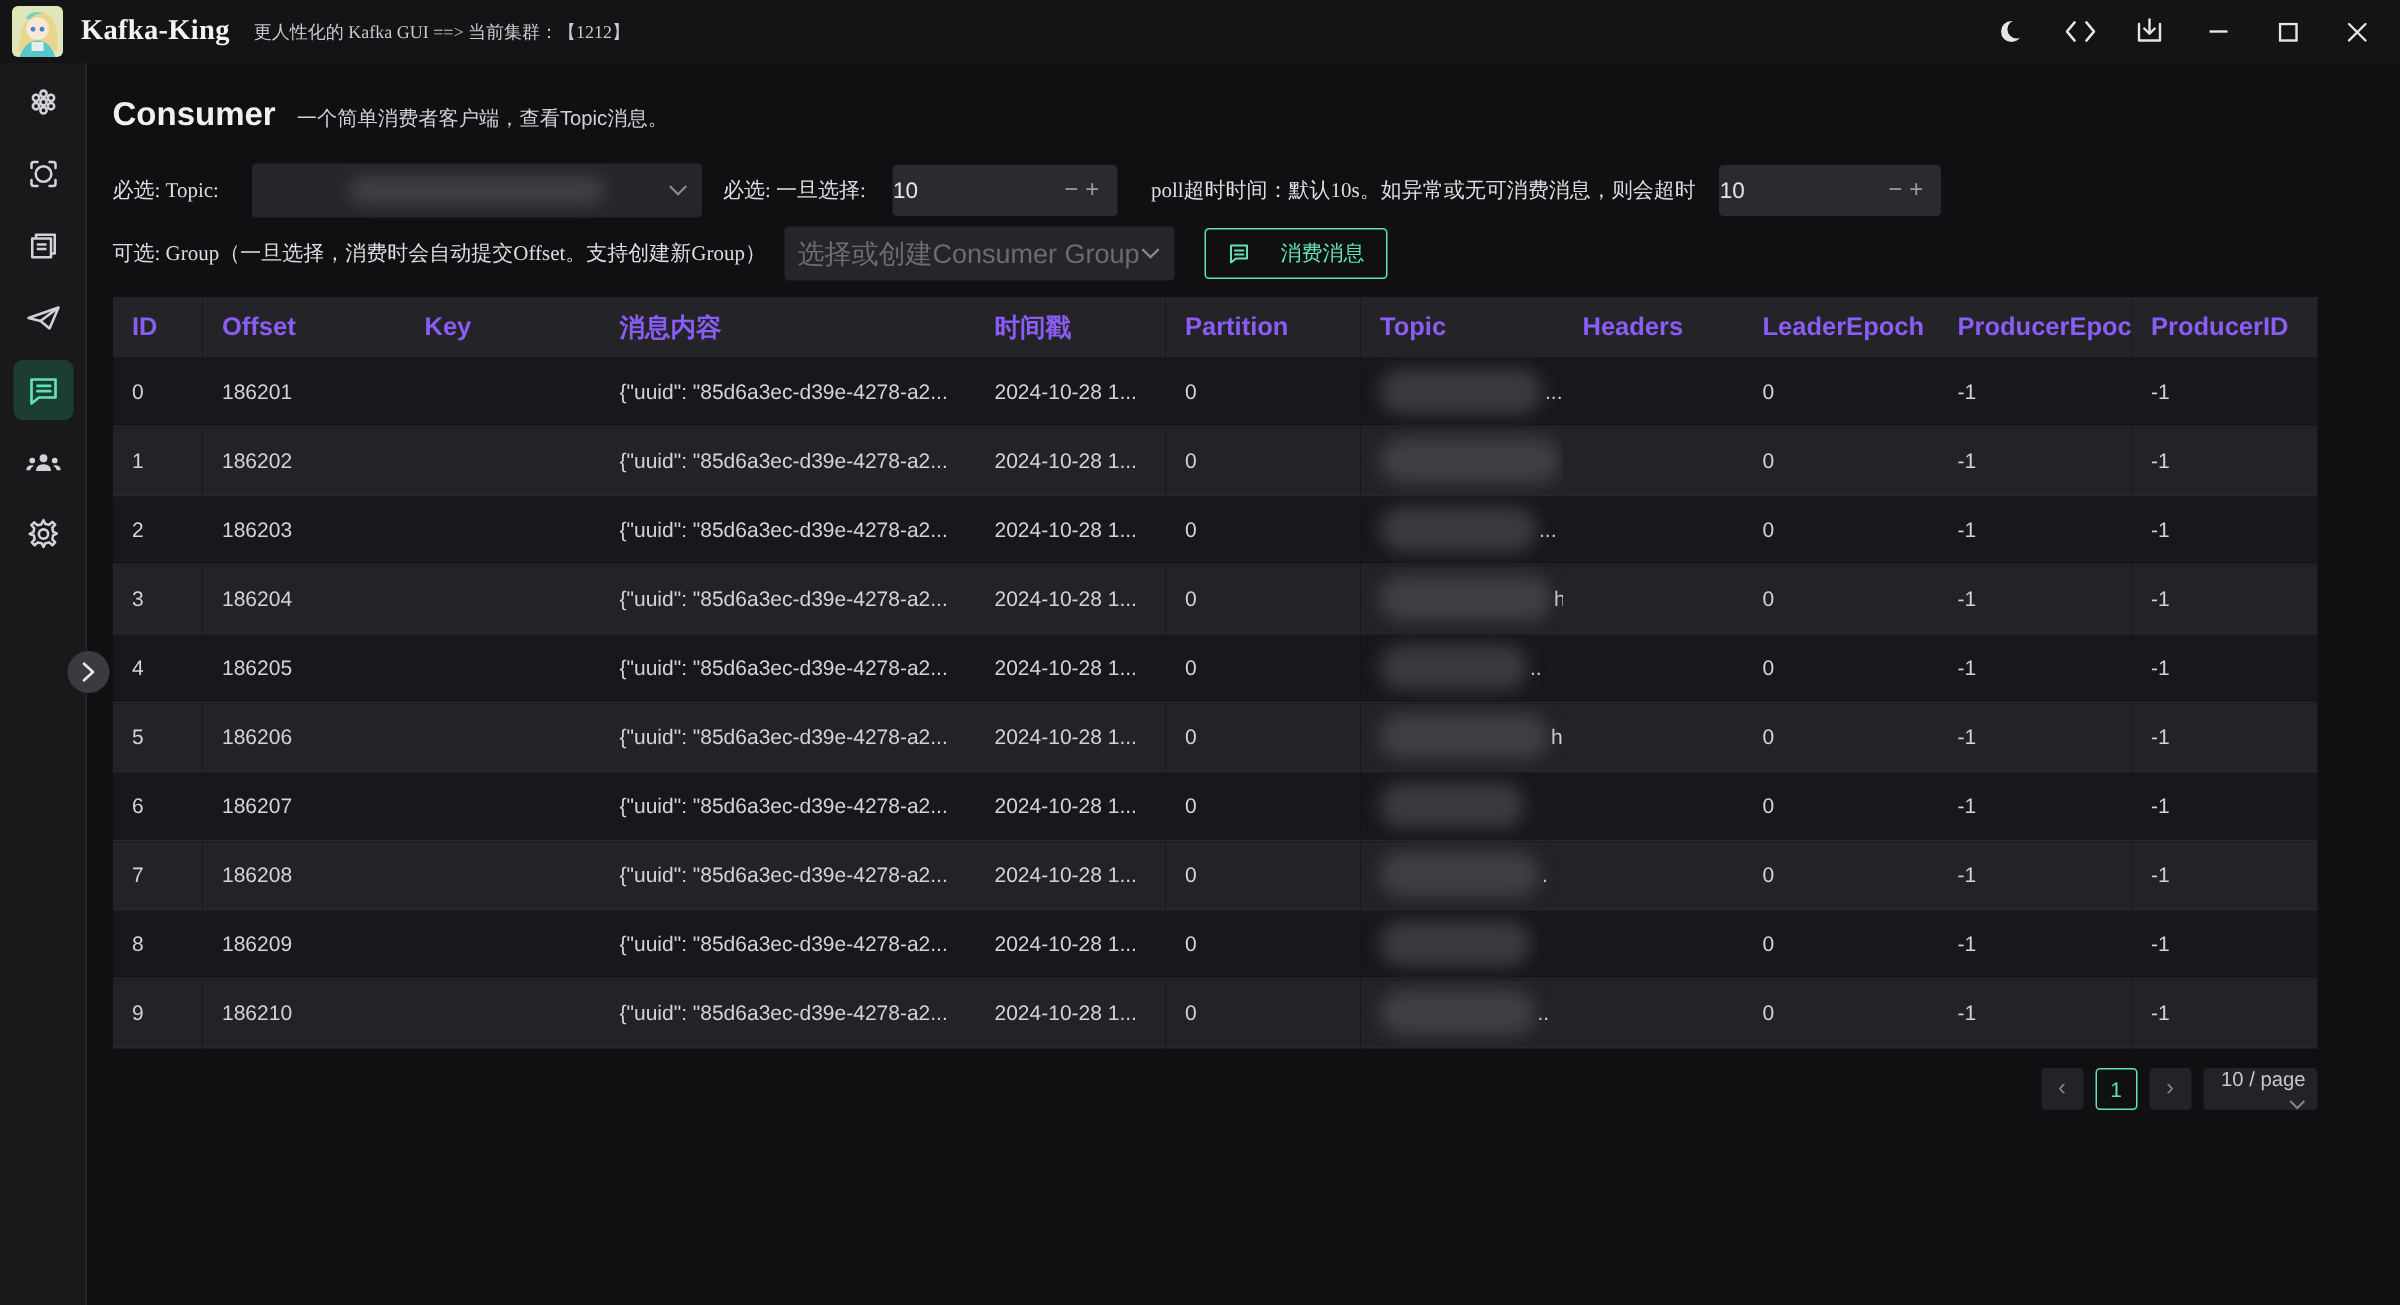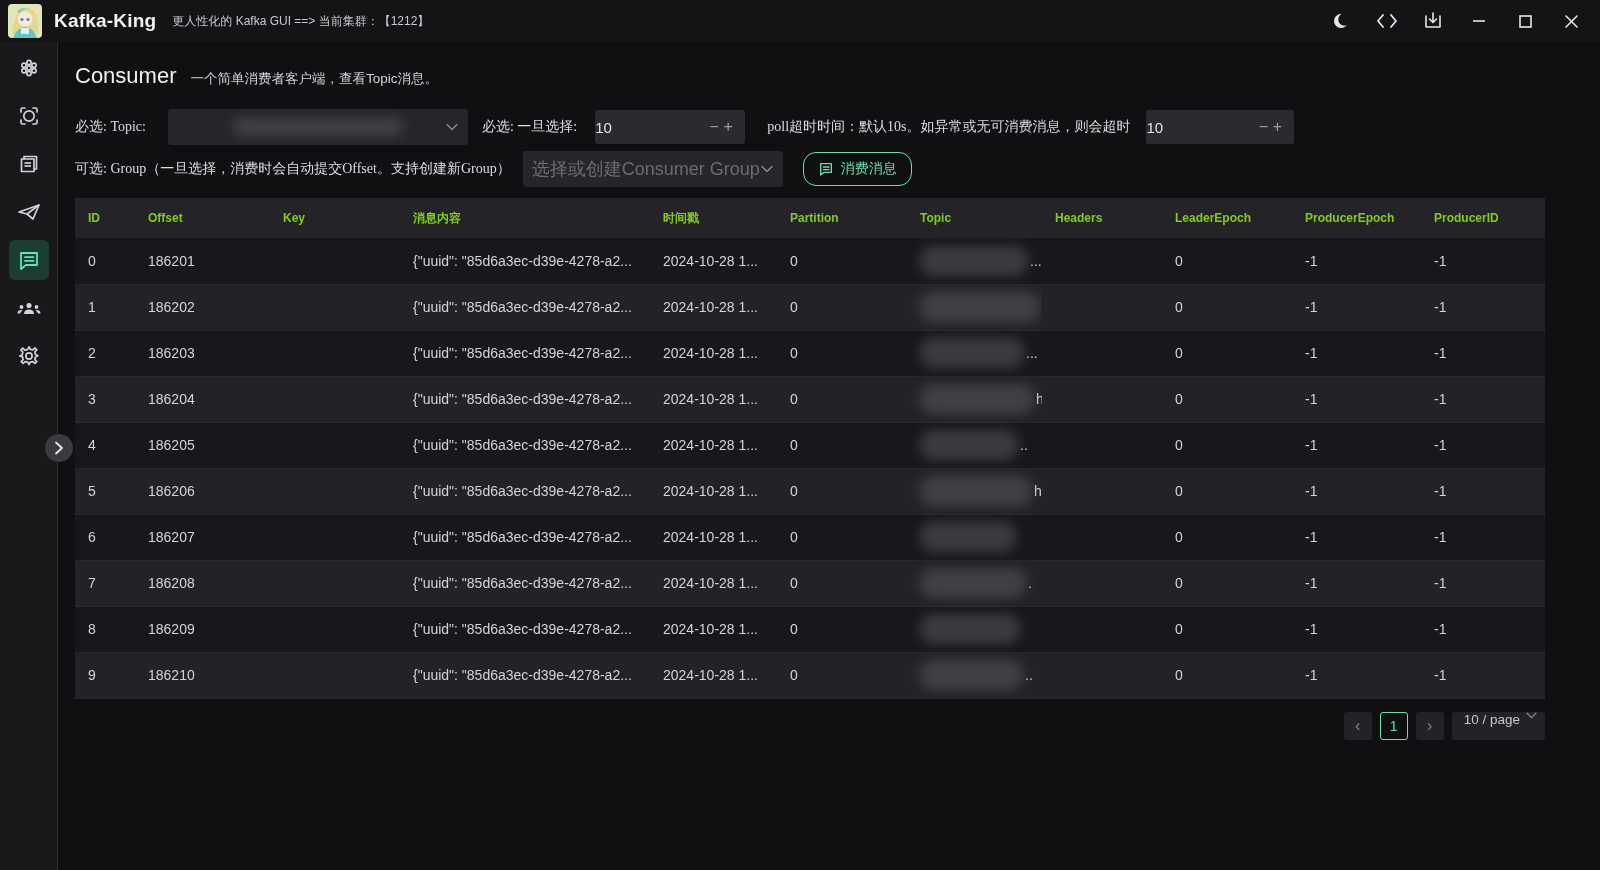--- a/index.html
+++ b/index.html
@@ -1,21 +1,21 @@
 <!DOCTYPE html>
 <html><head>
 <meta charset="utf-8">
 <style>
   * { margin:0; padding:0; box-sizing:border-box; }
   html,body { width:1600px; height:870px; background:#101013; overflow:hidden;
     font-family:"Liberation Sans","DejaVu Sans",sans-serif; color:#dcdce1; }
 
   
   .titlebar { position:absolute; top:0; left:0; width:1600px; height:42px;
-    background:#141417; display:flex; align-items:center; }
+    background:#141417; display:flex; align-items:center;font-family:Liberation Serif, serif; }
   .avatar { width:34px; height:34px; border-radius:4px; margin-left:8px; overflow:hidden; flex:0 0 auto; }
   .app-name { font-size:19px; font-weight:bold; color:#f2f2f4; margin-left:12px; letter-spacing:.2px; }
   .app-sub { font-size:12px; color:#c9c9cd; margin-left:16px; }
   .tb-right { margin-left:auto; display:flex; align-items:center; margin-right:12px; }
   .tb-btn { width:34px; height:34px; display:flex; align-items:center; justify-content:center;
     margin-left:12px; cursor:pointer; color:#e6e6e9; }
 
   
   .sidebar { position:absolute; top:42px; left:0; width:58px; height:828px;
     background:#19191c; border-right:1px solid #29292d; display:flex; flex-direction:column; align-items:center; }
@@ -23,21 +23,21 @@
     display:flex; align-items:center; justify-content:center; color:#d3d3d7; cursor:pointer; }
   .side-item.first { margin-top:6px; }
   .side-item.active { background:#1c3d34; color:#63e2b7; }
   .expand-handle { position:absolute; top:434px; left:45px; width:28px; height:28px; border-radius:50%;
     background:#3a3a3f; display:flex; align-items:center; justify-content:center; color:#e8e8ea; cursor:pointer; z-index:5; }
 
   
   .content { position:absolute; top:42px; left:59px; width:1541px; height:828px;
     background:#101013; padding:0 0 0 16px; }
   .page-head { display:flex; align-items:baseline; margin-top:21px; }
-  .page-title { font-size:22px; font-weight:normal; color:#f0f0f2;text-align:right; }
+  .page-title { font-size:22px; font-weight:bold; color:#f0f0f2;text-align:right; }
   .page-desc { font-size:13.5px; color:#d2d2d6; margin-left:14px; }
 
   .ctrl-row { display:flex; align-items:center; height:36px; }
   .row1 { margin-top:20px; }
   .row2 { margin-top:6px; }
   .lbl { font-size:14px; color:#dedee2; white-space:nowrap;font-family:Liberation Serif, serif; }
 
   .select { height:36px; background:#26262a; border-radius:3px; display:flex; align-items:center;
     cursor:pointer; position:relative; }
   .select .chev { position:absolute; right:10px; color:#8a8a8f; }
@@ -47,28 +47,28 @@
   .blurpill { background:#57575e; opacity:.55; border-radius:9px; filter:blur(6px); }
   .select .blurpill { width:170px; height:18px; margin:0 auto; }
 
   .numinput { width:150px; height:34px; background:#2b2b2f; border-radius:3px; position:relative;
     display:flex; align-items:center; justify-content:flex-start; }
   .numinput .val { font-size:15px; color:#e4e4e7; }
   .numinput .steppers { position:absolute; right:10px; display:flex; align-items:center; }
   .step { color:#9d9da2; font-size:16px; width:14px; text-align:center; cursor:pointer; line-height:1; }
 
   .consume-btn { height:34px; margin-left:20px; padding:0 14px; display:flex; align-items:center;
-    border:1px solid #63e2b7; border-radius:13px; color:#63e2b7; font-size:14px; background:transparent;
-    cursor:pointer; gap:7px; }
+    border:1px solid #63e2b7; border-radius:3px; color:#63e2b7; font-size:14px; background:transparent;
+    cursor:pointer; gap:20px; }
 
   
   .table-wrap { margin-top:11px; width:1470px; }
   table { border-collapse:collapse; table-layout:fixed; width:1470px; }
-  thead th { background:#242428; height:40px; text-align:left; font-size:12px; font-weight:600;
-    color:#84cc16; padding-left:13px; white-space:nowrap; overflow:hidden; }
+  thead th { background:#242428; height:40px; text-align:left; font-size:17px; font-weight:600;
+    color:#8b5cf6; padding-left:13px; white-space:nowrap; overflow:hidden; }
   tbody td { height:46px; font-size:14px; color:#d4d4d8; padding-left:13px; white-space:nowrap;
     overflow:hidden; border-bottom:1px solid #29292d; }
   tbody tr:nth-child(odd)  { background:#18181c; }
   tbody tr:nth-child(even) { background:#232327; }
   .topic-cell { display:flex; align-items:center; }
   .topic-cell .blurpill { height:30px; width:110px; border-radius:14px; flex:0 0 auto; }
   .topic-suffix { margin-left:2px; }
   tbody tr:nth-child(1) .topic-cell .blurpill { width:108px; }
   tbody tr:nth-child(2) .topic-cell .blurpill { width:120px; }
   tbody tr:nth-child(3) .topic-cell .blurpill { width:104px; }
@@ -80,22 +80,22 @@
   tbody tr:nth-child(9) .topic-cell .blurpill { width:100px; }
   tbody tr:nth-child(10) .topic-cell .blurpill { width:103px; }
 
   
   .pagination { width:1470px; display:flex; justify-content:flex-end; align-items:center;
     margin-top:13px; gap:8px; }
   .pg-btn { width:28px; height:28px; background:#232327; border-radius:3px; display:flex;
     align-items:center; justify-content:center; color:#85858a; font-size:16px; cursor:pointer; }
   .pg-page { width:28px; height:28px; border:1px solid #63e2b7; border-radius:3px; display:flex;
     align-items:center; justify-content:center; color:#63e2b7; font-size:14px; background:transparent; cursor:pointer; }
-  .pg-size { height:28px; background:#232327; border-radius:3px; display:flex; align-items:flex-start;
-    padding:0 8px 0 12px; color:#c8c8cc; font-size:13.5px; cursor:pointer; gap:6px; }
+  .pg-size { height:28px; background:#232327; border-radius:3px; display:flex; align-items:flex-end;
+    padding:0 8px 0 12px; color:#c8c8cc; font-size:13.5px; cursor:pointer; gap:6px;flex-direction:column; }
   .pg-size .chev { color:#85858a; }
 
   svg { display:block; }
 </style>
 </head>
 <body>
 
 <div class="titlebar">
   <div class="avatar">
     <svg width="34" height="34" viewBox="0 0 34 34">

